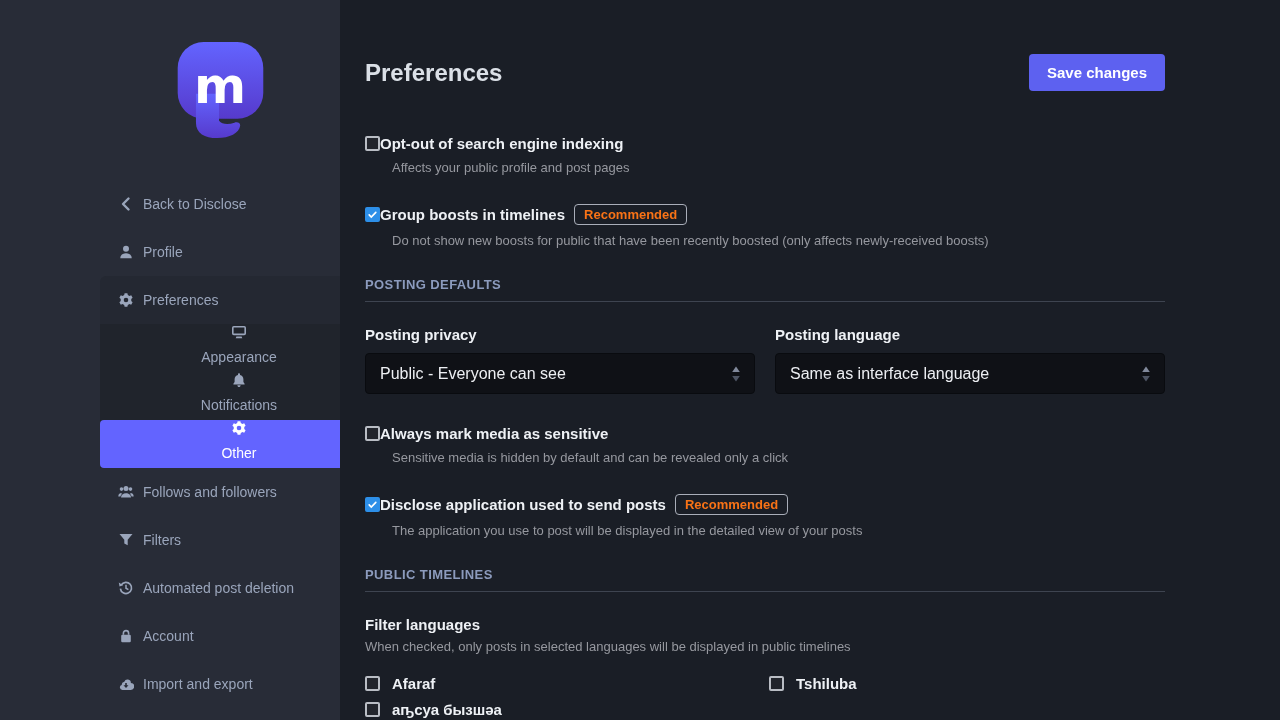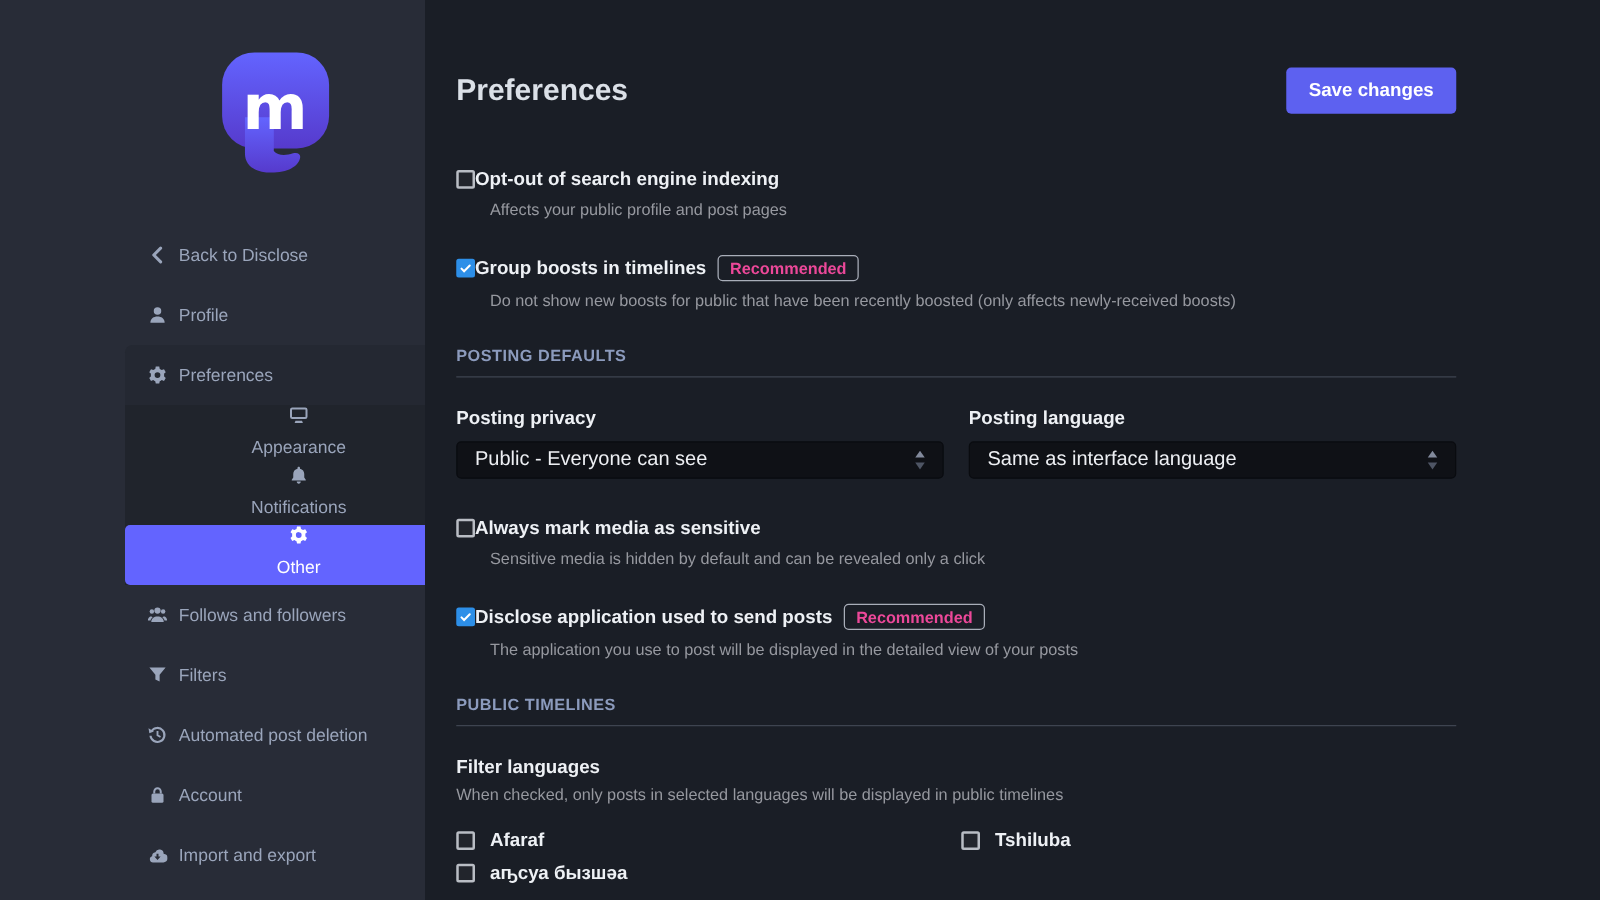--- a/index.html
+++ b/index.html
@@ -29,30 +29,30 @@
     font-size:15px; font-weight:bold; font-family:inherit; cursor:pointer; }
 
   .toggle { margin-bottom:29px; }
   .toggle-main { display:flex; align-items:center; gap:0; }
   .checkbox { width:15px; height:15px; border:2px solid #b9bdc4; border-radius:2px;
     background:#22252c; flex-shrink:0; display:inline-flex; align-items:center; justify-content:center; cursor:pointer; }
   .checkbox.checked { background:#2d8fe8; border-color:#2d8fe8; }
   .checkbox svg { width:11px; height:11px; }
   .toggle-label { font-size:15px; font-weight:bold; color:#eef1f5; cursor:pointer; }
   .badge { border:1px solid #a9aeb9; border-radius:4px; padding:2px 9px; font-size:13px;
-    font-weight:600; color:#ec4899; margin-left:9px; white-space:nowrap;text-align:center; }
+    font-weight:600; color:#f97316; margin-left:9px; white-space:nowrap;text-align:center; }
   .hint { margin:8px 0 0 27px; font-size:13px; color:#96989f; }
 
   .section-title { margin:0 0 9px 0; font-size:13px; font-weight:bold; letter-spacing:.4px; color:#8c9bbd; }
   .section-divider { border:none; border-top:1px solid #3e4450; margin:0 0 24px 0; }
 
   .fields-row { display:flex; gap:20px; margin-bottom:31px; }
   .field { flex:1; }
   .field-label { display:block; font-size:15px; font-weight:bold; color:#eef1f5; margin-bottom:10px; }
-  .select { display:flex; align-items:center; justify-content:space-between; height:30px;
+  .select { display:flex; align-items:center; justify-content:space-between; height:41px;
     background:#0f1116; border:1px solid #090b0f; border-radius:4px; padding:0 12px 0 14px;
     color:#edeff3; font-size:16px; cursor:pointer; }
   .select .arrows { display:inline-flex; }
 
   .filter-label { display:block; font-size:15px; font-weight:bold; color:#eef1f5; margin:0 0 6px 0; }
   .filter-hint { margin:0 0 21px 0; font-size:13px; color:#96989f; }
   .lang-grid { display:grid; grid-template-columns:1fr 1fr; grid-template-rows:repeat(2,auto);
     grid-auto-flow:column; row-gap:9px; column-gap:8px; }
   .lang-item { display:flex; align-items:center; gap:12px; font-size:15px; font-weight:bold;
     color:#eef1f5; cursor:pointer; }

